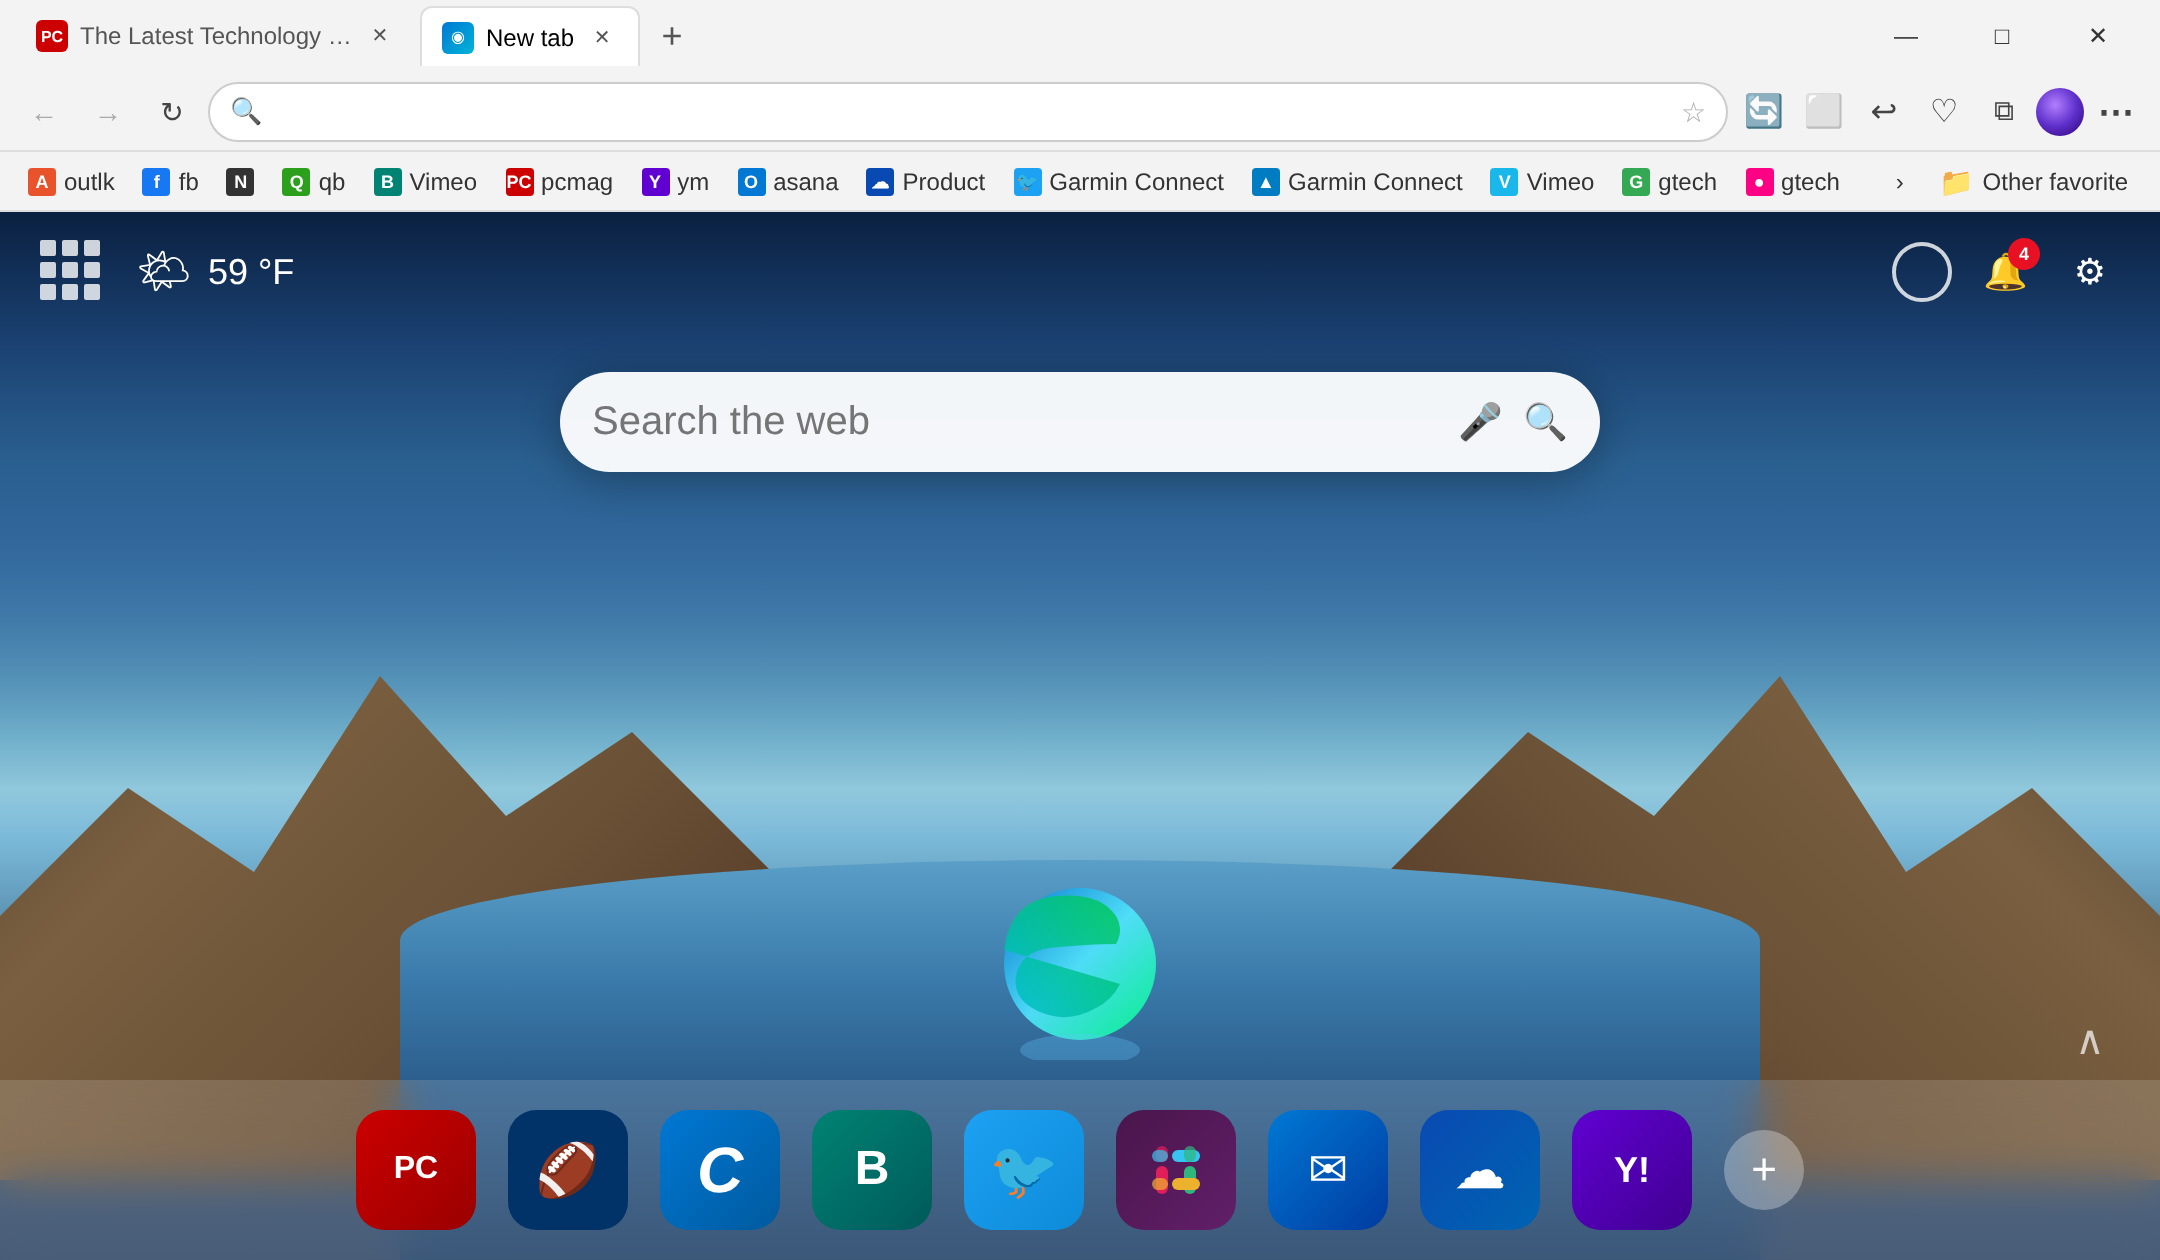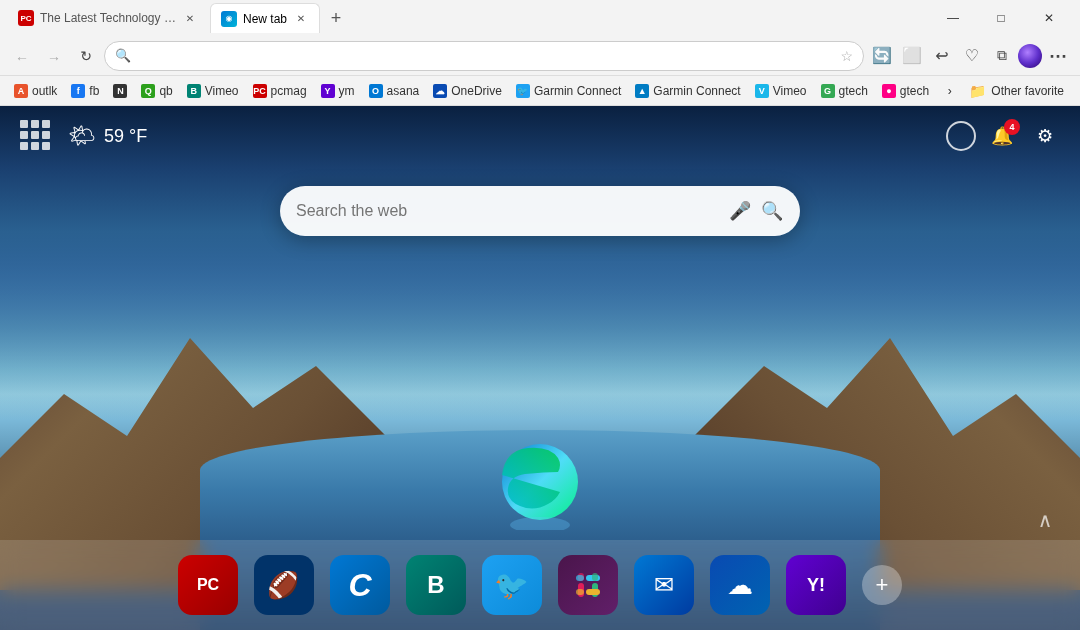--- a/index.html
+++ b/index.html
@@ -277,21 +277,21 @@
       align-items: center;
       background: rgba(255,255,255,0.95);
       border-radius: 30px;
       height: 50px;
       padding: 0 16px;
       gap: 10px;
       box-shadow: 0 4px 20px rgba(0,0,0,0.3);
     }
     .search-input {
       flex: 1; border: none; outline: none;
-      font-size: 16px; background: transparent; color: #a16207;
+      font-size: 20px; background: transparent; color: #a16207;
     }
     .search-mic {
       font-size: 18px; color: #0078d4; cursor: pointer;
     }
     .search-glass {
       font-size: 18px; color: #555; cursor: pointer;
     }
 
     
     .edge-logo {
@@ -429,21 +429,21 @@
   <div class="bookmark-item">
     <div class="bookmark-favicon" style="background:#6001d2;">Y</div>
     <span>ym</span>
   </div>
   <div class="bookmark-item">
     <div class="bookmark-favicon" style="background:#0078d4;">O</div>
     <span>asana</span>
   </div>
   <div class="bookmark-item">
     <div class="bookmark-favicon" style="background:#094ab2;">☁</div>
-    <span>OneDrive</span>
+    <span>Product</span>
   </div>
   <div class="bookmark-item">
     <div class="bookmark-favicon" style="background:#1da1f2;">🐦</div>
     <span>Garmin Connect</span>
   </div>
   <div class="bookmark-item">
     <div class="bookmark-favicon" style="background:#007cc3;">▲</div>
     <span>Garmin Connect</span>
   </div>
   <div class="bookmark-item">

